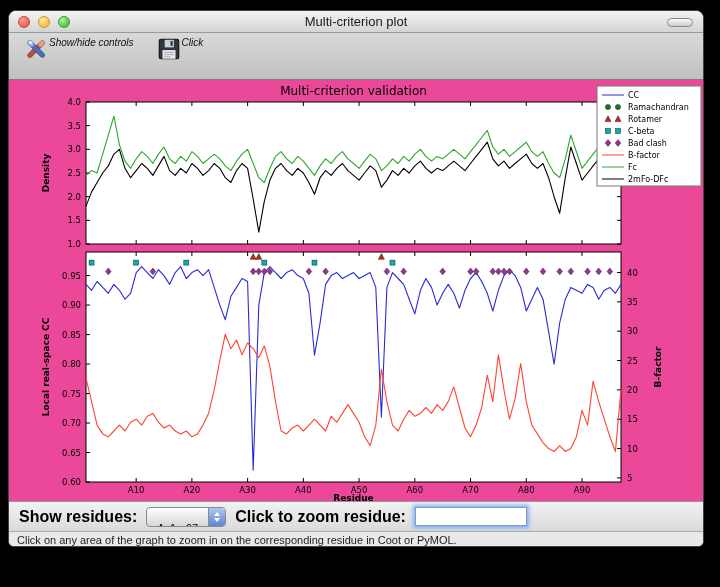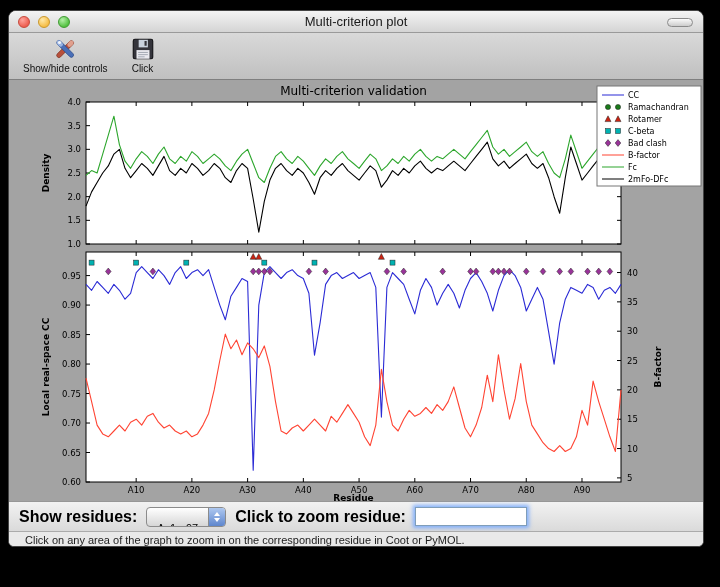--- a/index.html
+++ b/index.html
@@ -14,39 +14,39 @@
   .traffic{position:absolute;left:9px;top:5px;display:flex;gap:8px;}
   .light{width:12px;height:12px;border-radius:50%;}
   .light.red{background:radial-gradient(circle at 35% 30%,#ffa49c,#ee5f51 70%);border:1px solid #c5493b;}
   .light.yellow{background:radial-gradient(circle at 35% 30%,#ffe9a8,#f6bd47 70%);border:1px solid #c9972c;}
   .light.green{background:radial-gradient(circle at 35% 30%,#b4f0a8,#55c243 70%);border:1px solid #3f9a31;}
   .lozenge{position:absolute;right:10px;top:7px;width:26px;height:9px;border-radius:5px;
            border:1px solid #8a8a8a;background:linear-gradient(#fbfbfb,#cccccc);}
   .toolbar{height:47px;flex:0 0 auto;background:linear-gradient(#d9d9d9,#c0c0c0);
            border-bottom:1px solid #7f7f7f;display:flex;align-items:flex-start;
            padding:2px 8px 0 8px;gap:10px;}
-  .tool{display:flex;flex-direction:column;align-items:center;padding:1px 6px;border-radius:4px;cursor:default;}
+  .tool{display:flex;align-items:flex-start;padding:1px 6px;border-radius:4px;cursor:default;font-style:italic;}
   .tool svg{display:block;}
   .tool-label{font-size:10px;color:#101010;margin-top:1px;white-space:nowrap;}
-  .plot-area{flex:1 1 auto;background:#a3a3a3;position:relative;}
+  .plot-area{flex:1 1 auto;background:#ec4899;position:relative;}
   .plot-area svg{display:block;}
   .controls{height:30px;flex:0 0 auto;background:linear-gradient(#f2f2f2,#dadada);
             border-top:1px solid #979797;display:flex;align-items:center;padding:0 10px;gap:9px;}
   .ctl-label{font-weight:bold;font-size:16px;color:#000;white-space:pre;}
   .popup{display:flex;align-items:stretch;height:20px;border:1px solid #8b8b8b;border-radius:4px;
          overflow:hidden;background:linear-gradient(#ffffff,#d6d6d6);}
   .popup-value{padding:14px 10px 0 10px;font-size:11px;color:#000;white-space:pre;}
   .popup-cap{width:17px;border-left:1px solid #8b8b8b;background:linear-gradient(#aec8f0,#5e86cd);
              display:flex;flex-direction:column;align-items:center;justify-content:center;gap:2px;}
   .arr-up{width:0;height:0;border-left:3px solid transparent;border-right:3px solid transparent;border-bottom:4px solid #fff;}
   .arr-dn{width:0;height:0;border-left:3px solid transparent;border-right:3px solid transparent;border-top:4px solid #fff;}
   .zoom-input{width:112px;height:19px;border:1px solid #7f9db9;font-size:11px;padding:0 4px;outline:none;
               box-shadow:0 0 4px 2px rgba(110,165,255,0.85);background:#fff;}
   .statusbar{height:17px;flex:0 0 auto;background:#e9e9e9;border-top:1px solid #ababab;
-             display:flex;align-items:center;padding:0 16px;}
+             display:flex;align-items:center;padding:0 8px;}
   .status-text{font-size:11px;color:#1d1d1d;white-space:nowrap;}
 </style>
 </head>
 <body>
 
 <div class="window">
 
   <div class="titlebar">
     <div class="traffic">
       <span class="light red"></span>

